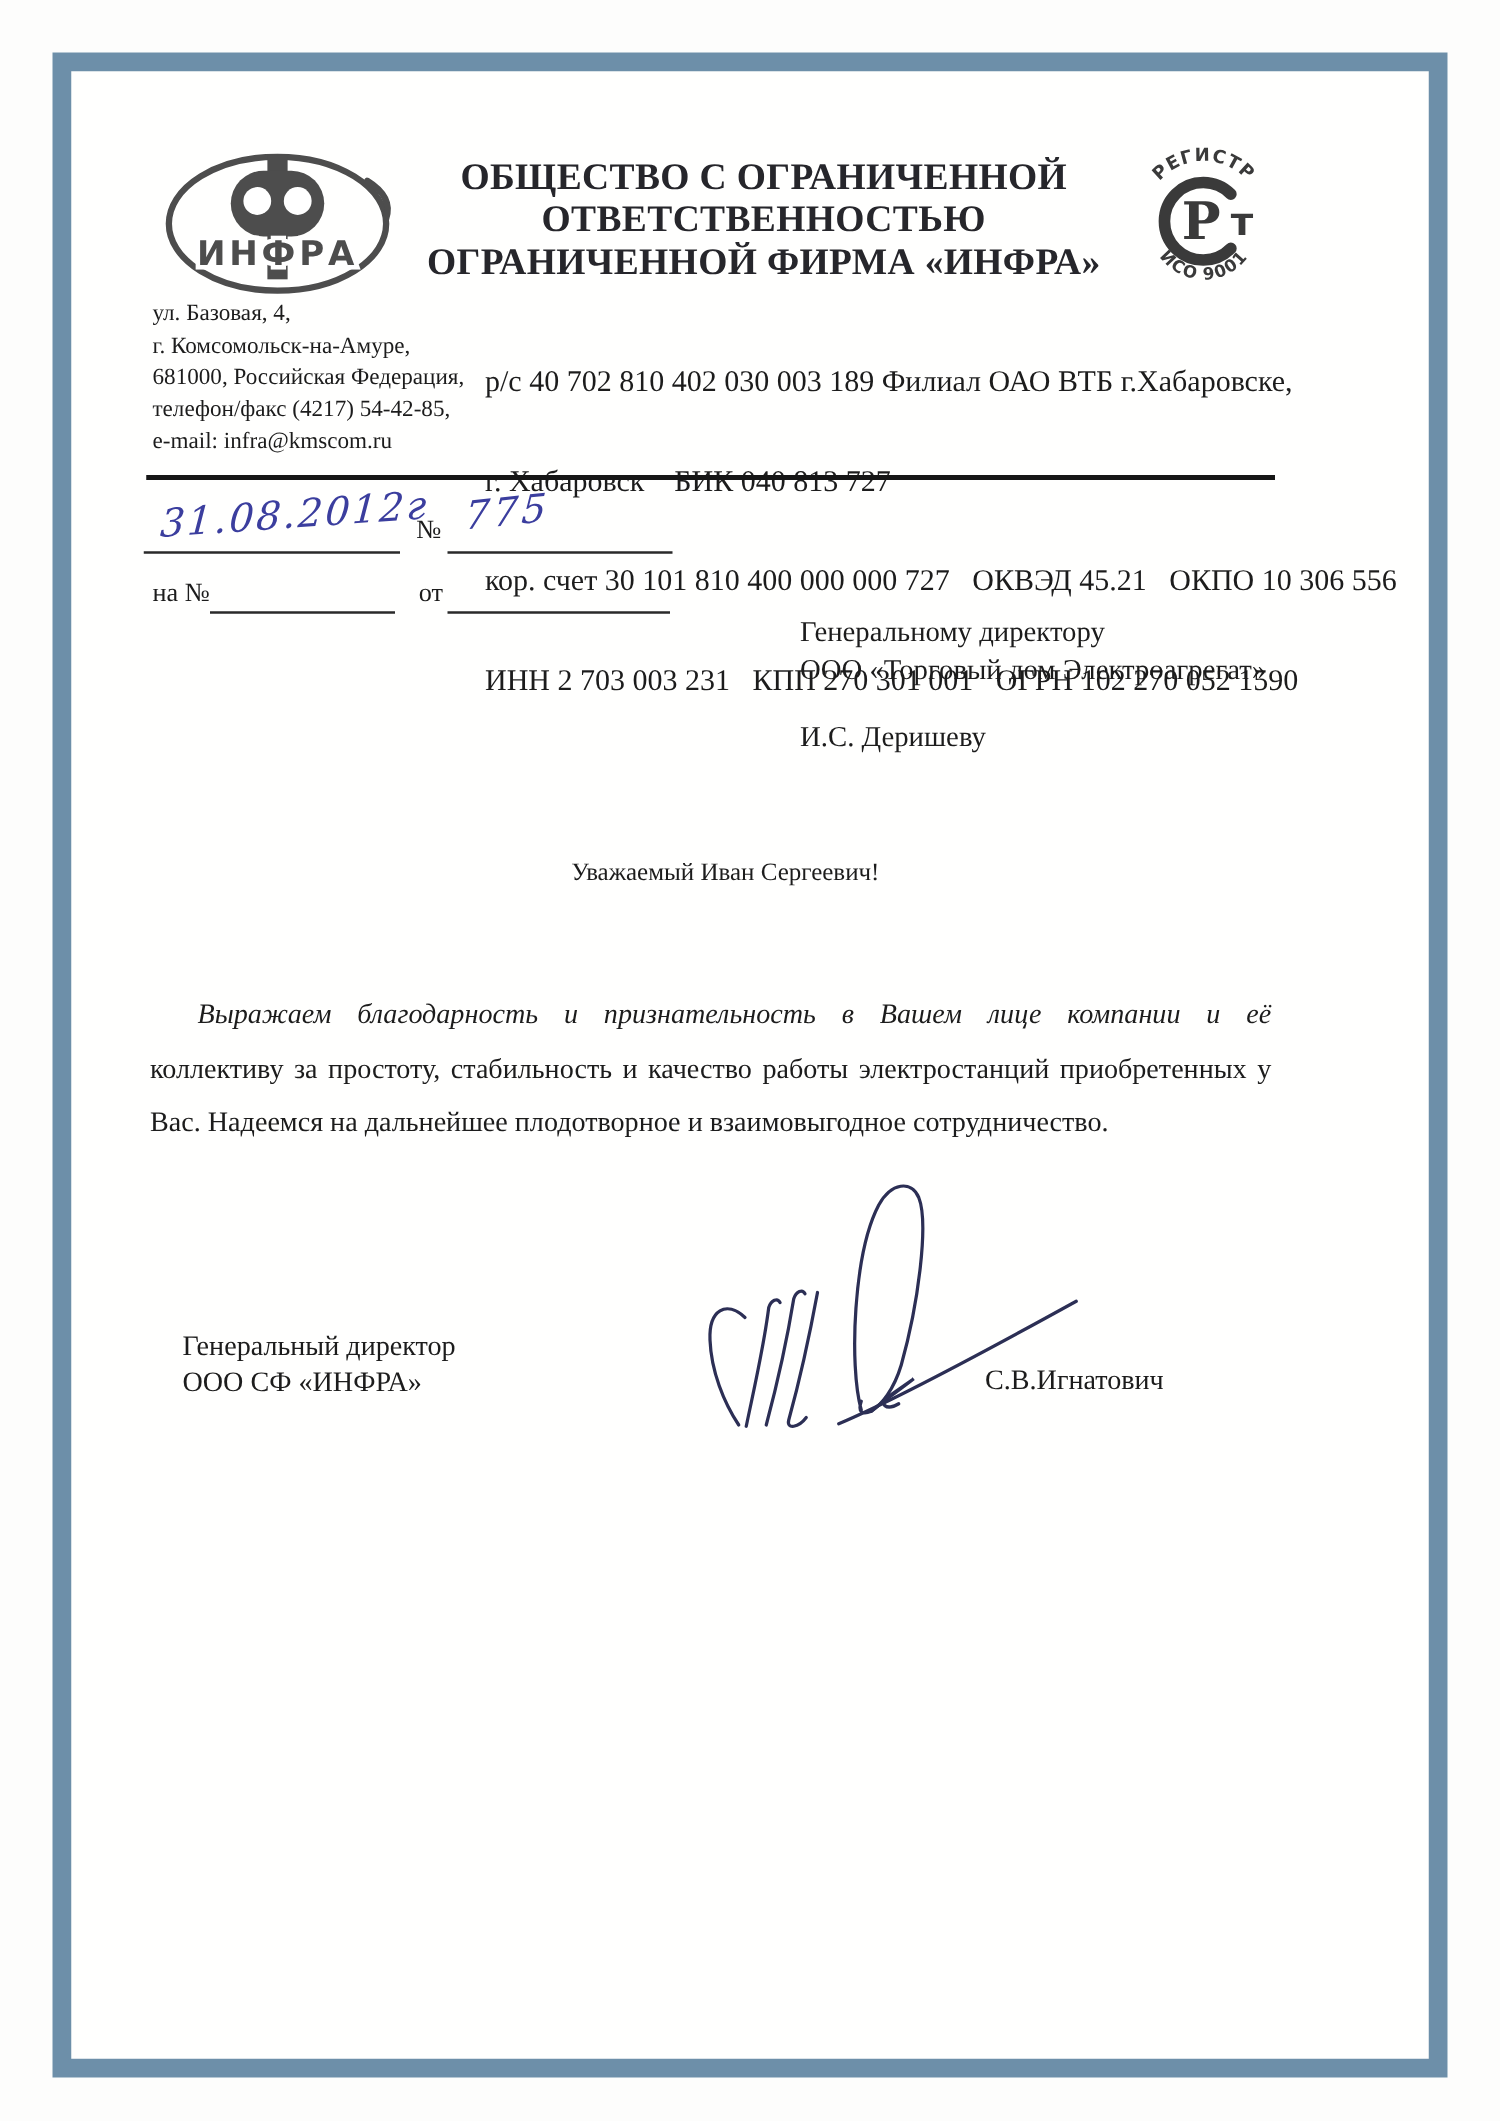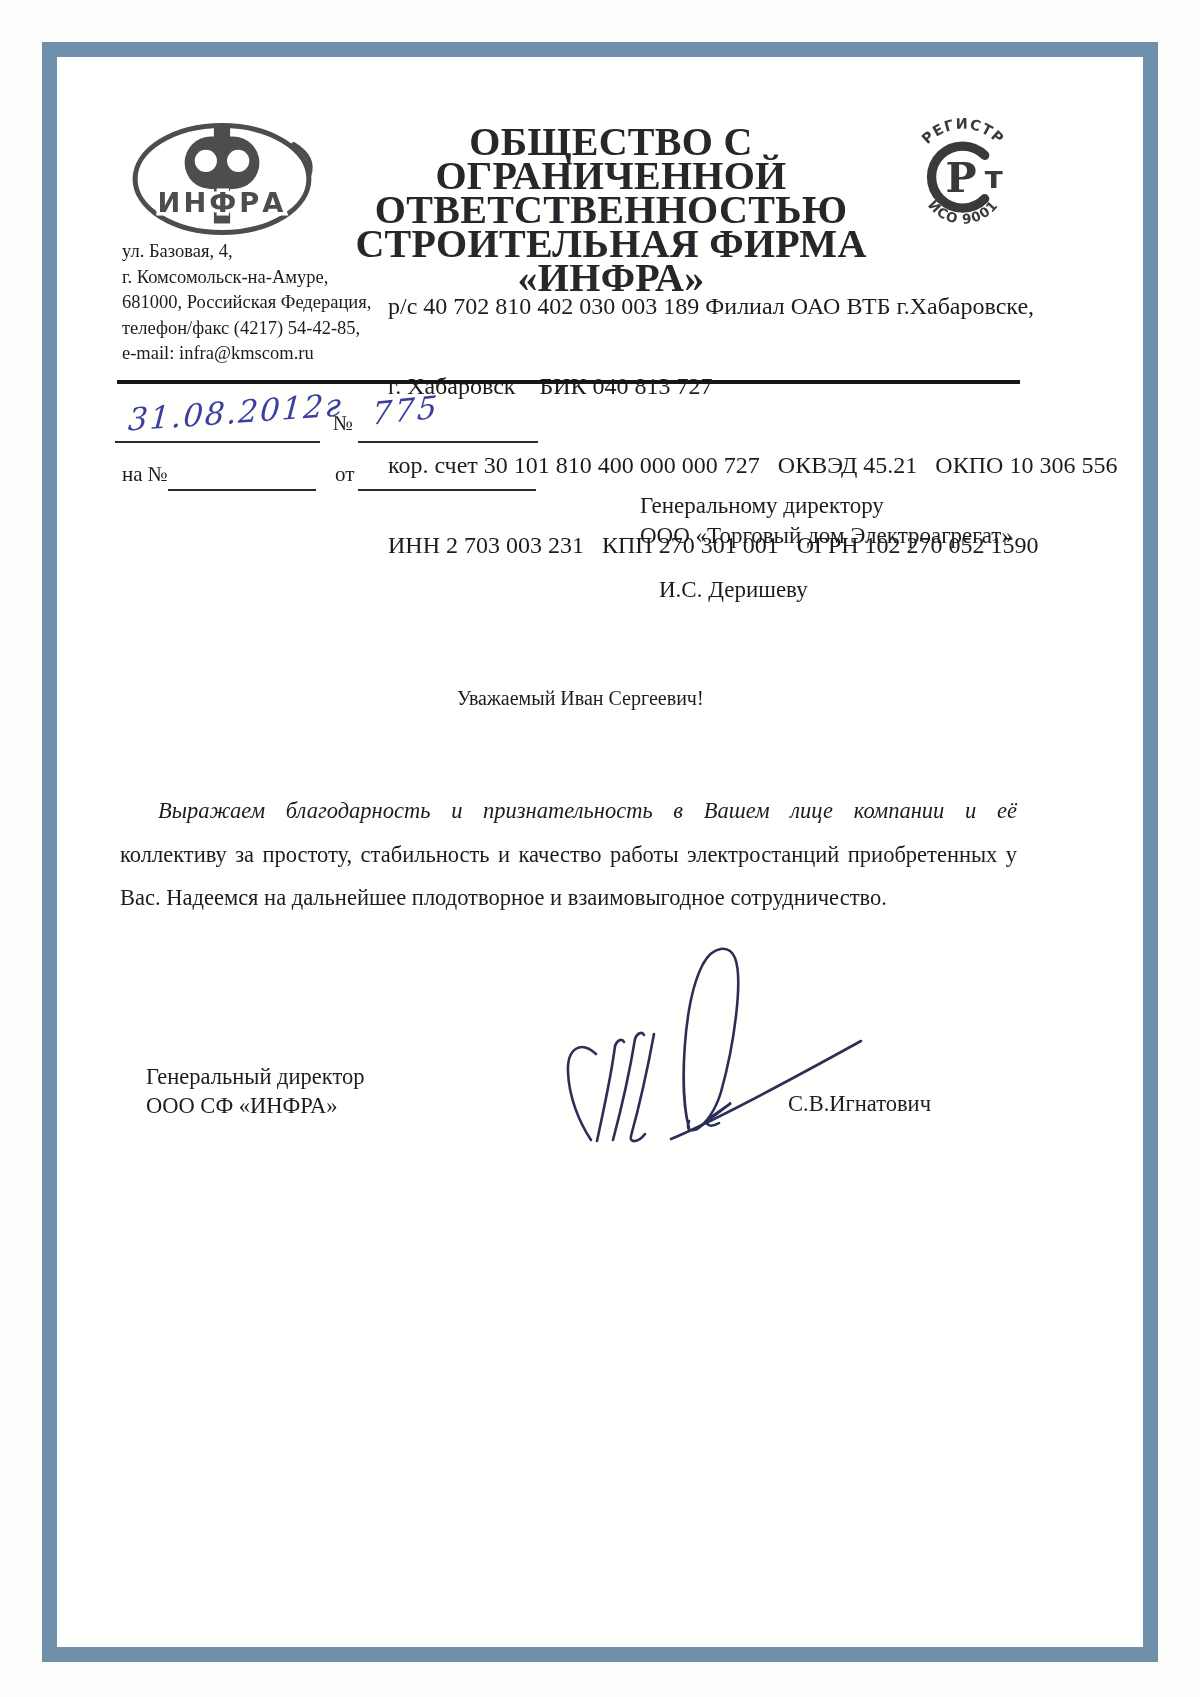--- a/index.html
+++ b/index.html
@@ -8,38 +8,38 @@
     font-family:"Liberation Serif", serif; color:#1c1c1c; overflow:hidden;
   }
   .frame {
     position:absolute; left:42px; top:42px; width:1116px; height:1620px;
     border:15px solid #6d8fa9; box-sizing:border-box; background:#fffffe;
   }
   
   .logo  { position:absolute; left:126px; top:118px; width:192px; height:122px; }
   .title {
     position:absolute; left:322px; top:125px; width:578px; text-align:center;
-    font-weight:bold; font-size:40px; line-height:34px; color:#26262b; letter-spacing:.3px;
+    font-weight:bold; font-size:30px; line-height:34px; color:#26262b; letter-spacing:.3px;
   }
   .cert  { position:absolute; left:906px; top:114px; width:114px; height:124px; }
   
   .address { position:absolute; left:122px; top:239px; font-size:18.5px; line-height:25.5px;font-family:Liberation Serif, serif; }
   .bank    { position:absolute; left:388px; top:240px; font-size:24px; line-height:26.5px; white-space:pre; }
   
   .rule   { position:absolute; left:117px; top:380px; width:903px; height:4px; background:#161616; }
   .uline  { position:absolute; height:2px; background:#2a2a2a; }
   .hw {
     font-family:"DejaVu Serif", serif; font-style:italic; color:#3b3e9e;
   }
   .hw-date { position:absolute; left:128px; top:394px; font-size:31px; letter-spacing:2px; transform:rotate(-4deg) skewX(-8deg); }
   .hw-num  { position:absolute; left:372px; top:392px; font-size:31px; letter-spacing:3px; transform:rotate(-6deg) skewX(-10deg); }
   .lbl     { position:absolute; font-size:21px; }
   
   .recipient      { position:absolute; left:640px; top:491px; font-size:23px; line-height:30px; }
-  .recipient-name { position:absolute; left:640px; top:577px; font-size:23px;margin-left:19px; }
+  .recipient-name { position:absolute; left:640px; top:577px; font-size:23px; }
   
   .salutation { position:absolute; left:457px; top:687px; font-size:20px; }
   .body { position:absolute; left:120px; top:789px; width:897px; font-size:22.5px; line-height:43.5px; }
   .body .jl    { text-align:justify; text-align-last:justify; }
   .body .first { text-indent:38px;font-style:italic; }
   
   .sig-title { position:absolute; left:122px; top:1062px; font-size:22.5px; line-height:29px;margin-left:24px; }
   .sig-svg   { position:absolute; left:550px; top:942px; width:322px; height:205px; }
   .sig-name  { position:absolute; left:788px; top:1091px; font-size:22.5px; }
 </style>
@@ -58,21 +58,21 @@
       <circle cx="79" cy="42" r="11" fill="#ffffff"></circle>
       <circle cx="111" cy="42" r="11" fill="#ffffff"></circle>
       <rect x="87" y="68" width="16" height="36" fill="#4d4d4d"></rect>
       <text x="95" y="93" text-anchor="middle" font-family="DejaVu Sans, sans-serif" font-weight="bold" font-size="27" letter-spacing="3" fill="#4d4d4d" stroke="#ffffff" stroke-width="7" style="paint-order:stroke">ИНФРА</text>
     </svg>
   </div>
 
   <div class="title">
     <div>ОБЩЕСТВО С ОГРАНИЧЕННОЙ</div>
     <div>ОТВЕТСТВЕННОСТЬЮ</div>
-    <div>СТРОИТЕЛЬНАЯ ФИРМА «ИНФРА»</div>
+    <div>ОГРАНИЧЕННОЙ ФИРМА «ИНФРА»</div>
   </div>
 
   <div class="cert">
     <svg viewBox="0 0 110 120" width="114" height="124">
       <defs>
         <path id="arcTop" d="M 12,46 A 45,45 0 0 1 98,46" fill="none"></path>
         <path id="arcBot" d="M 17,82 A 42,42 0 0 0 93,82" fill="none"></path>
       </defs>
       <text font-family="DejaVu Sans, sans-serif" font-weight="bold" font-size="14" fill="#3a3a3a" letter-spacing="1">
         <textPath href="#arcTop" startOffset="50%" text-anchor="middle">РЕГИСТР</textPath>

